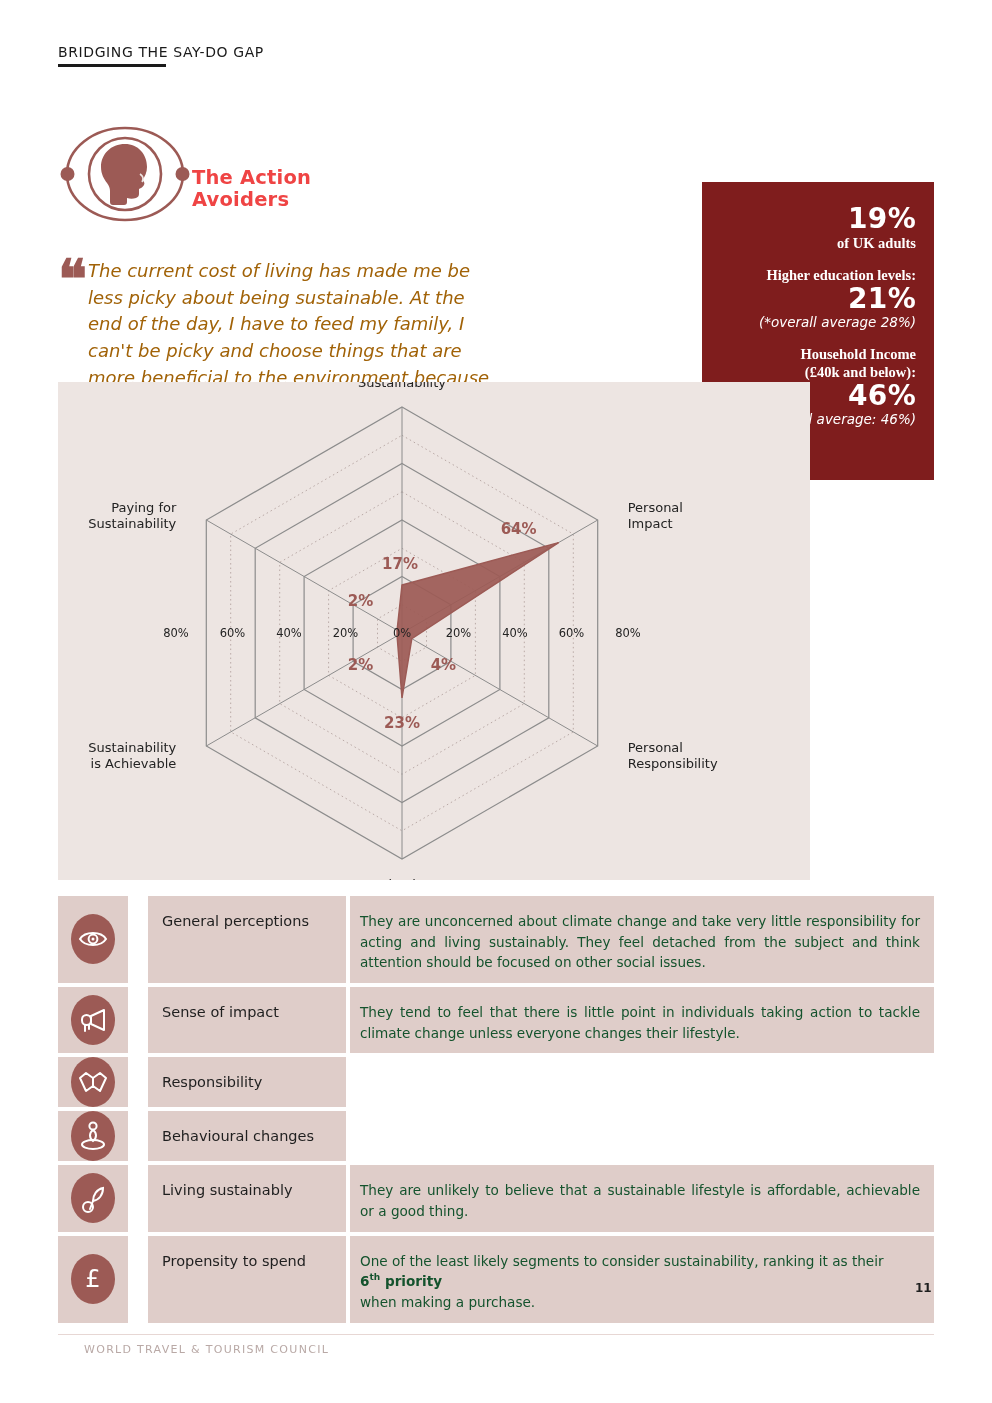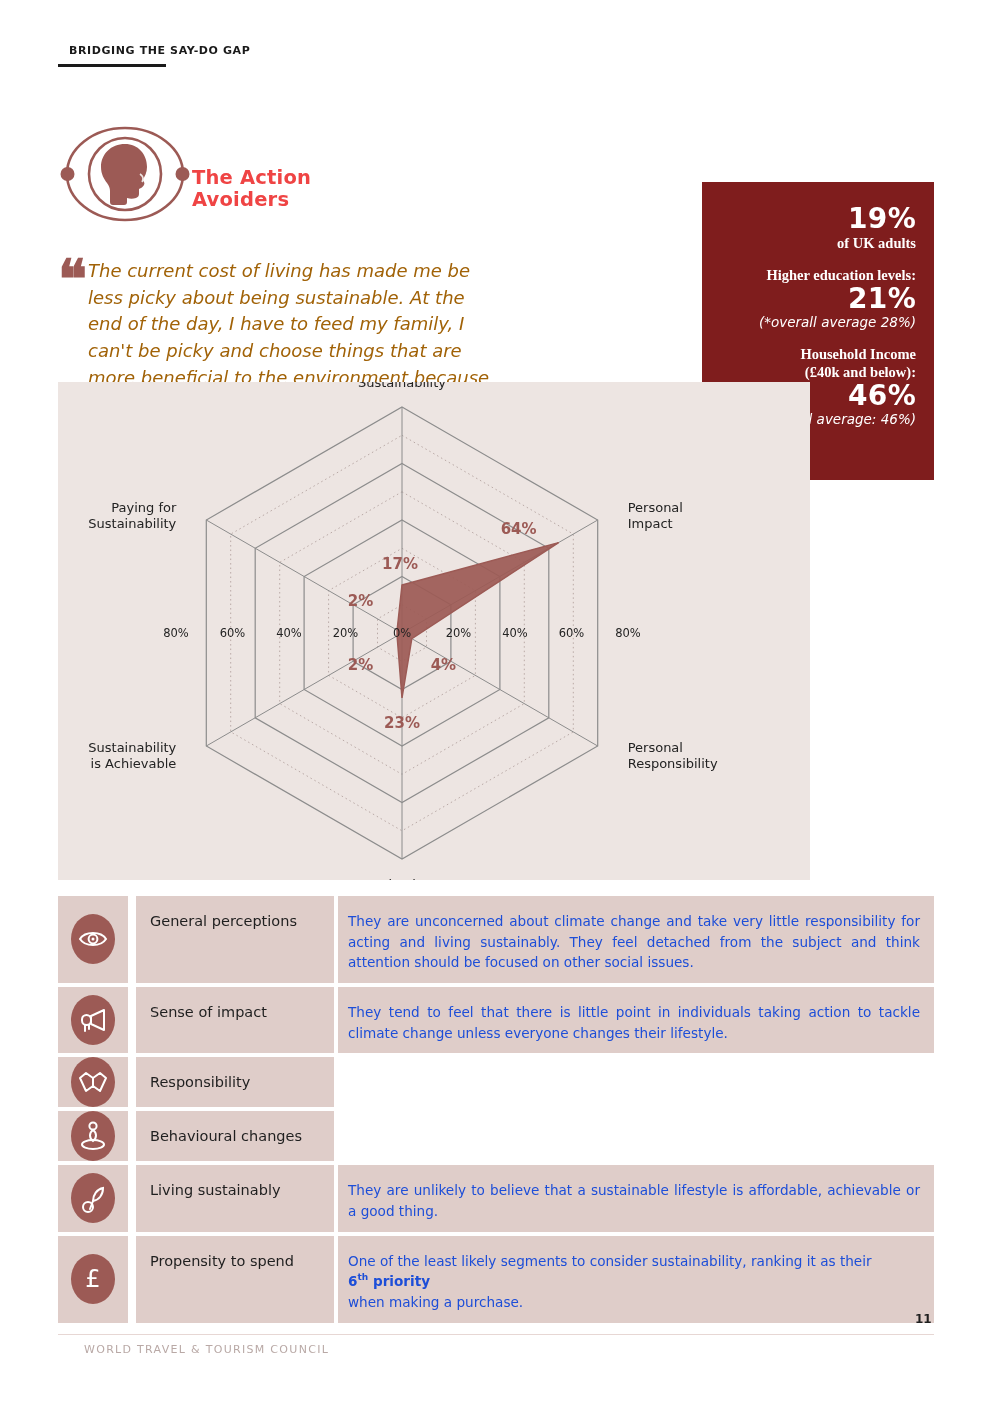--- a/index.html
+++ b/index.html
@@ -9,23 +9,22 @@
     font-family:"Liberation Sans", sans-serif;
     position:relative;
     overflow:hidden;
   }
   .page{position:absolute;inset:0;}
 
   
   .hdr{position:absolute;left:58px;top:44px;}
   .hdr-title{
     font-family:"DejaVu Sans", sans-serif;
-    font-size:11px;font-weight:bold;letter-spacing:.6px;color:#1a1a1a;
+    font-size:14px;font-weight:normal;letter-spacing:.6px;color:#1a1a1a;
     white-space:nowrap;
-    margin-left:11px;
   }
   .hdr-rule{position:absolute;left:58px;top:64px;width:108px;height:2.5px;background:#1a1a1a;}
 
   
   .logo-wrap{position:absolute;left:60px;top:122px;width:130px;height:104px;}
   .logo-name{
     position:absolute;left:192px;top:167px;
     font-family:"DejaVu Sans", sans-serif;
     font-size:19.5px;font-weight:bold;line-height:1.12;
     color:#ef4444;letter-spacing:.2px;
@@ -76,54 +75,54 @@
   }
 
   
   .tbl{position:absolute;left:58px;top:896px;width:876px;}
   .trow{display:flex;align-items:stretch;margin-bottom:4px;}
   .cell-icon{
     width:70px;flex:0 0 70px;background:#dfcdc9;
     display:flex;align-items:center;justify-content:center;
   }
   .cell-term{
-    width:198px;flex:0 0 198px;background:#dfcdc9;margin-left:8px;
+    width:198px;flex:0 0 198px;background:#dfcdc9;margin-left:20px;
     display:flex;align-items:flex-start;
     padding:16px 24px 10px 14px;box-sizing:border-box;
   }
   .cell-term span{
     font-family:"DejaVu Sans",sans-serif;font-size:14.5px;color:#1f1f1f;line-height:1.25;
   }
   .cell-desc{
     flex:1 1 auto;background:#dfcdc9;margin-left:4px;
     padding:15px 14px 10px 10px;box-sizing:border-box;
   }
   .cell-desc span{
-    font-family:"DejaVu Sans",sans-serif;font-size:13.6px;color:#1d4ed8;
+    font-family:"DejaVu Sans",sans-serif;font-size:13.6px;color:#14532d;
     line-height:1.52;text-align:justify;display:block;
   }
   .cell-desc b{font-weight:bold;}
   .cell-desc sup{font-size:9px;}
   .ico-circle{
     width:44px;height:50px;border-radius:50%;
     background:#9c5a55;display:flex;align-items:center;justify-content:center;
   }
   .ico-circle svg{display:block;}
   .ico-pound{
     font-family:"DejaVu Sans",sans-serif;font-size:24px;color:#ffffff;font-weight:400;line-height:1;
   }
 
   
   .foot-rule{position:absolute;left:58px;top:1334px;width:876px;height:1px;background:#e7d7d4;}
   .foot-left{
     position:absolute;left:58px;top:1343px;
     font-family:"DejaVu Sans",sans-serif;font-size:11px;letter-spacing:1.3px;color:#b9a9a6;margin-left:26px;
   }
   .foot-right{
-    position:absolute;left:915px;top:1312px;
+    position:absolute;left:915px;top:1281px;
     font-family:"DejaVu Sans",sans-serif;font-size:12px;font-weight:bold;color:#1f1f1f;
   }
 </style>
 </head>
 <body>
 
 <div class="page">
 
   <div class="hdr">
     <div class="hdr-title">BRIDGING THE SAY-DO GAP</div>

